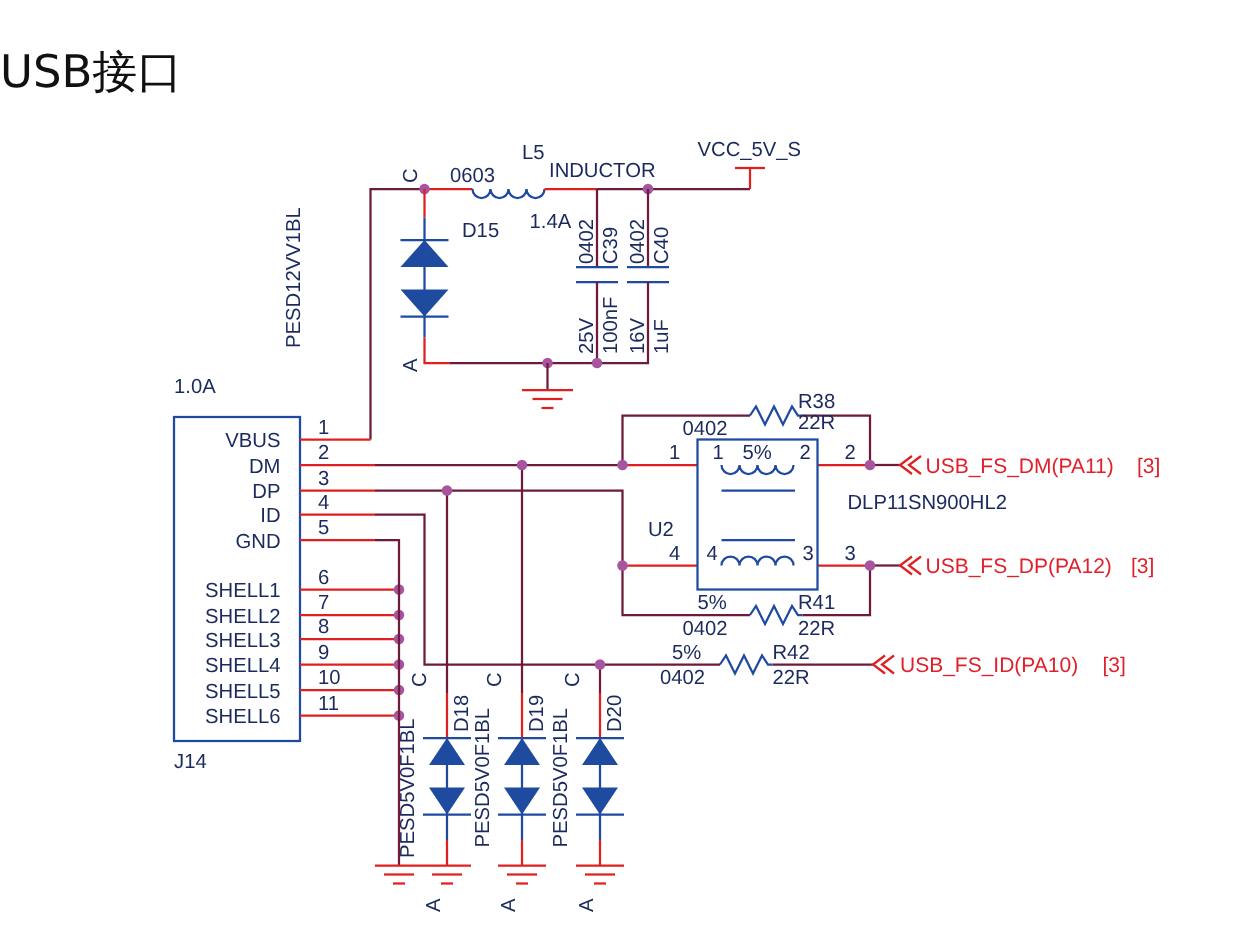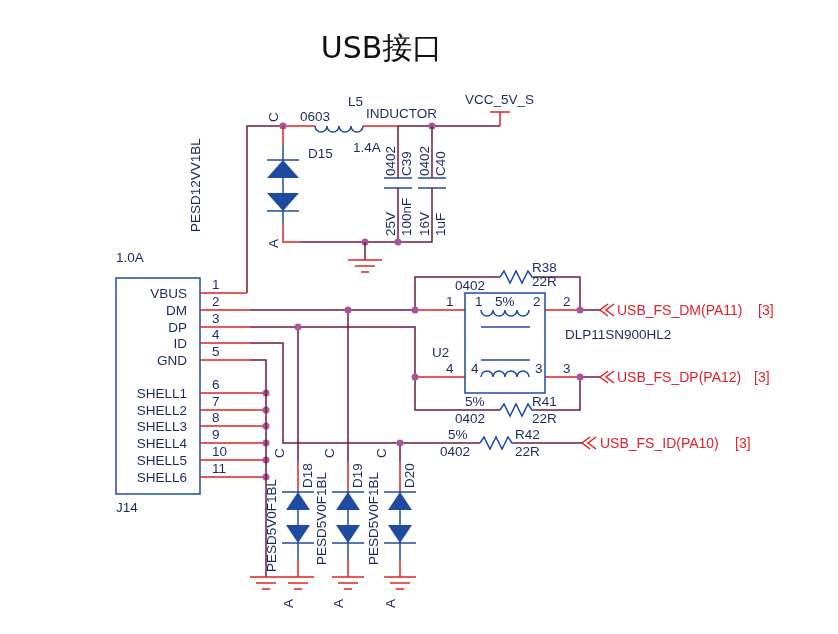--- a/index.html
+++ b/index.html
@@ -1,17 +1,17 @@
 <!DOCTYPE html>
 <html><head>
 <meta charset="utf-8">
 <style>
   html, body { margin:0; padding:0; background:#ffffff; }
   body { width:838px; height:634px; position:relative; overflow:hidden; font-family:"Liberation Sans", "DejaVu Sans", sans-serif; }
-  #title { position:absolute; left:0; top:28px; width:763px; text-align:center; font-size:30px; color:#111; font-family:"DejaVu Sans", sans-serif; }
+  #title { position:absolute; left:0; top:28px; width:763px; text-align:left; font-size:30px; color:#111; font-family:"DejaVu Sans", sans-serif; }
   svg { position:absolute; left:0; top:0; }
   .lbl { font-family:"Liberation Sans", "DejaVu Sans", sans-serif; font-size:13.5px; fill:#1a2a5e; }
   .pin { font-family:"Liberation Sans", "DejaVu Sans", sans-serif; font-size:13.5px; fill:#1a2a5e; }
   .net { font-family:"Liberation Sans", "DejaVu Sans", sans-serif; font-size:14px; fill:#e0202a; }
   .wire { stroke:#6e1a3a; stroke-width:1.5; fill:none; }
   .red { stroke:#e02020; stroke-width:1.5; fill:none; }
   .blue { stroke:#1e4aa0; stroke-width:1.5; fill:none; }
   .dot { fill:#a855a0; }
   .tri { fill:#1e4aa0; }
 </style>

